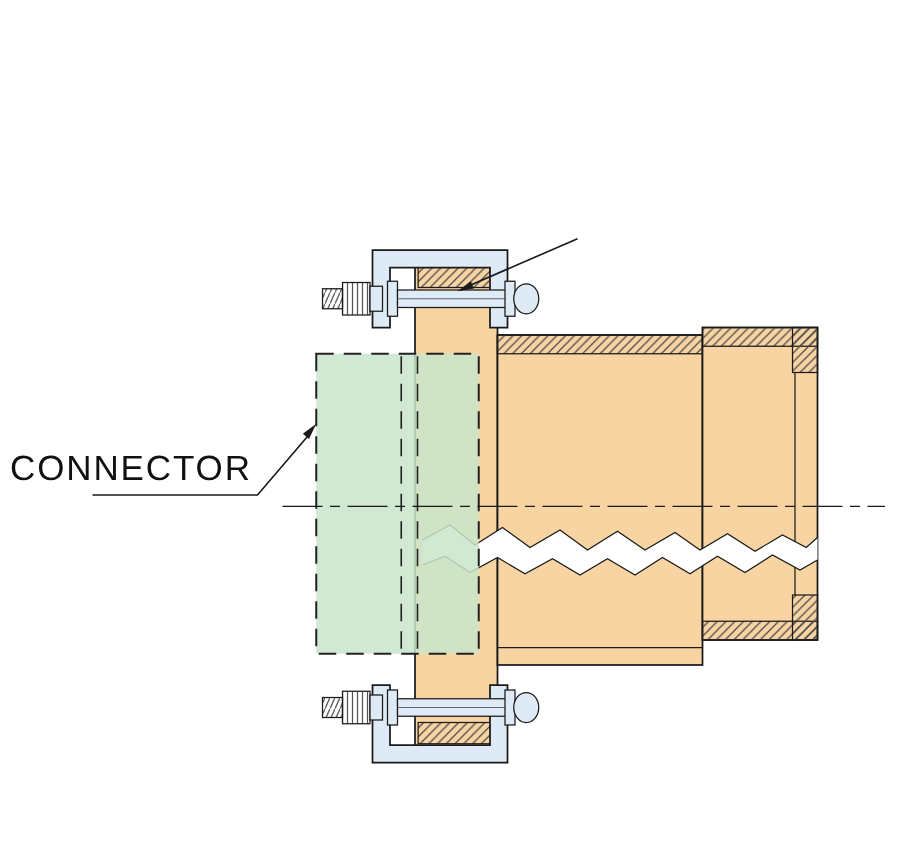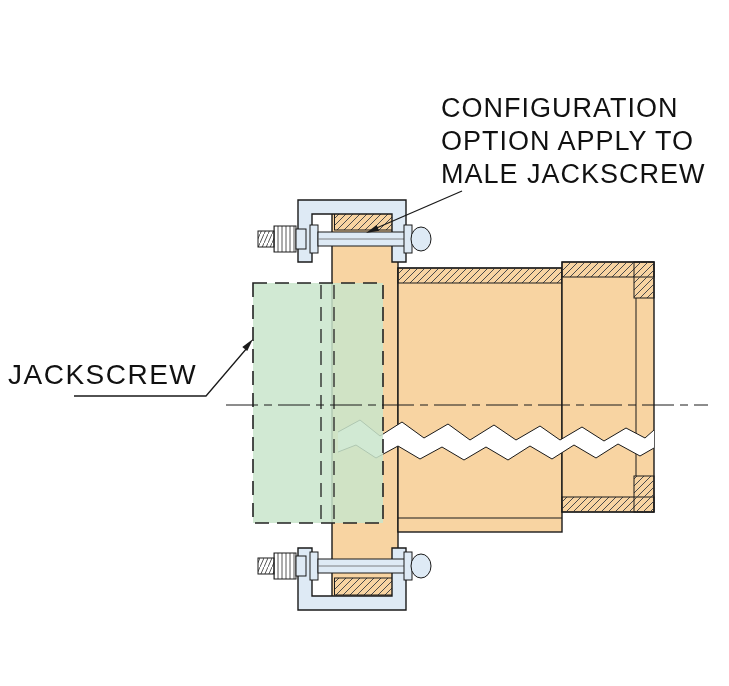--- a/index.html
+++ b/index.html
@@ -106,21 +106,16 @@
       <ellipse cx="421" cy="566" rx="10" ry="12" class="hw thin"></ellipse>
     </g>
 
     <line x1="462" y1="191" x2="372" y2="230" stroke="#1a1a1a" stroke-width="1.3"></line>
     <polygon class="dark" points="366,233 379.2,230.7 376.6,224.9"></polygon>
 
     <polyline class="nofill" stroke="#1a1a1a" stroke-width="1.3" points="74,396 206,396 247,348"></polyline>
     <polygon class="dark" points="253,339 247.2,351.1 242.3,347"></polygon>
   </svg>
 
-  <div id="config-note" class="label">
-    <div>CONFIGURATION</div>
-    <div>OPTION APPLY TO</div>
-    <div>MALE JACKSCREW</div>
-  </div>
 
-  <div id="connector-label" class="label">JACKSCREW</div>
+  <div id="connector-label" class="label">CONNECTOR</div>
 
 </div>
 
 </body></html>

